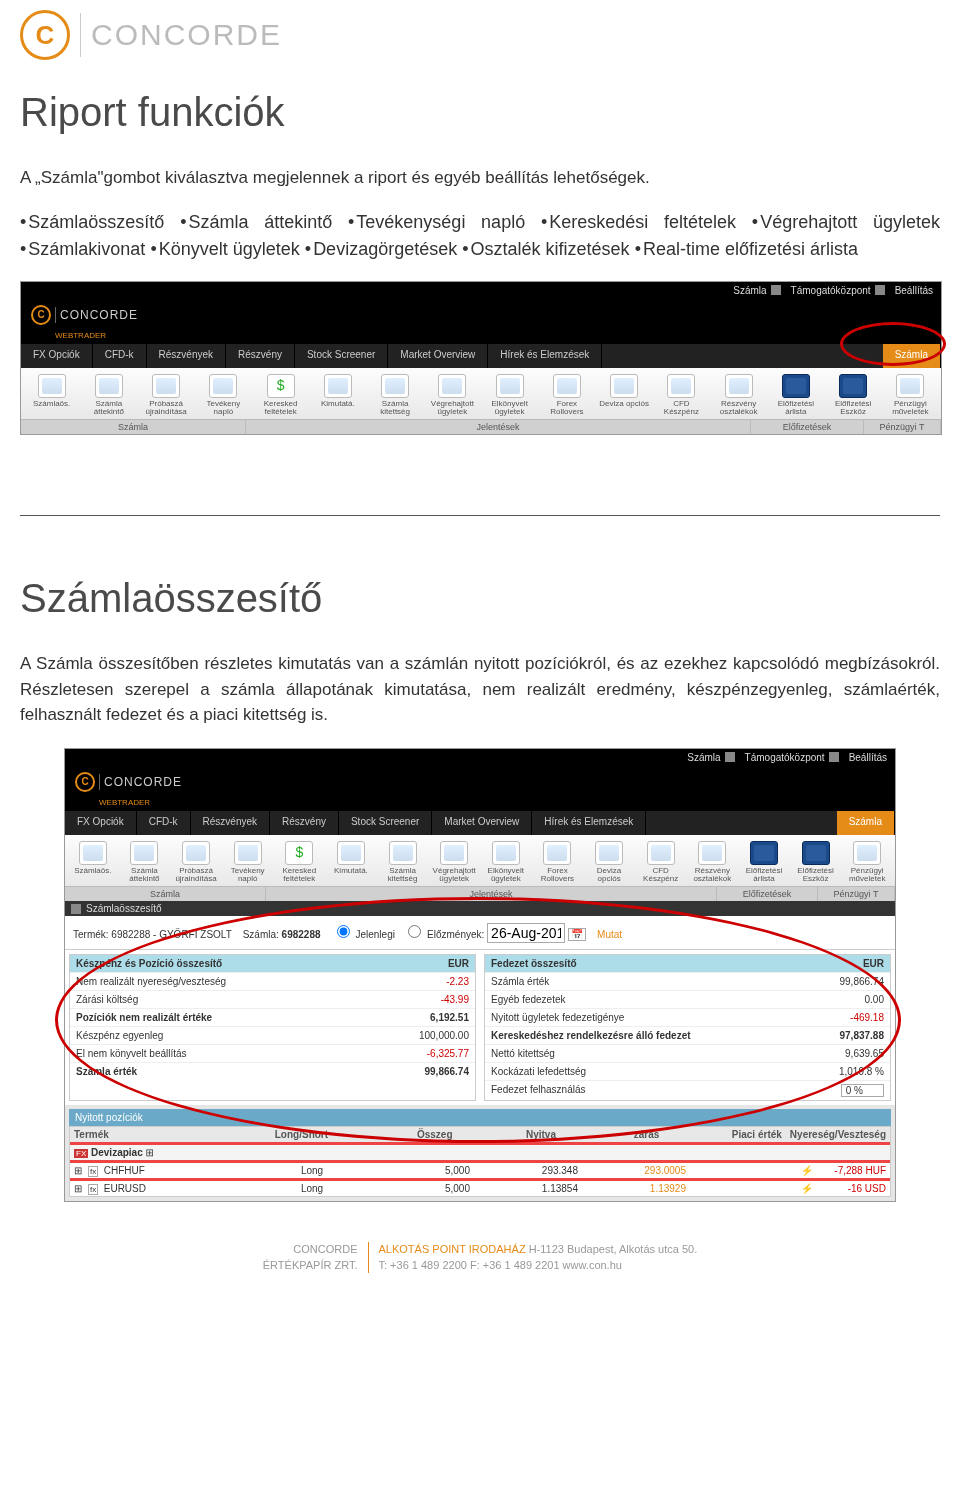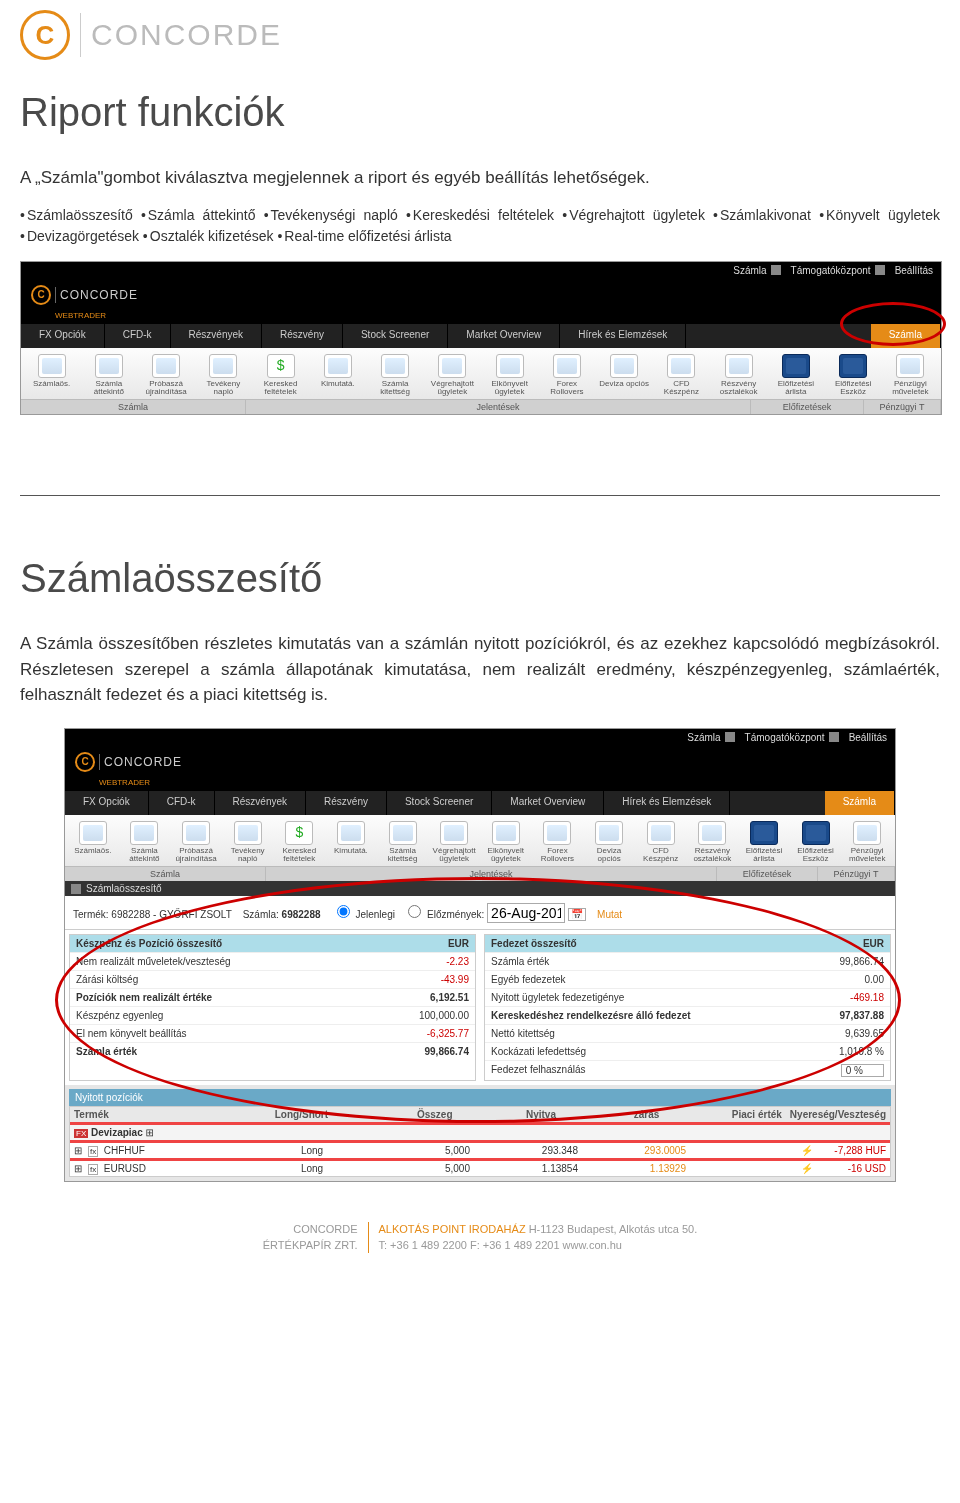--- a/index.html
+++ b/index.html
@@ -49,21 +49,21 @@
     margin: 10px 0 30px 0;
   }
   p.body-text {
     font-size: 17px;
     line-height: 1.5;
     color: #333;
     text-align: justify;
     margin: 0 0 8px 0;
   }
   .bullet-list {
-    font-size: 14px;
+    font-size: 18px;
     line-height: 1.5;
     color: #333;
     text-align: justify;
   }
   .bullet-list span::before {
     content: "•";
     margin: 0 2px 0 0;
   }
 
   
@@ -103,21 +103,21 @@
   .app-logo-text { color: #ccc; font-size: 12px; letter-spacing: 1px; }
 
   .tabbar {
     background: #222;
     display: flex;
     align-items: stretch;
     height: 24px;
   }
   .tabbar .tab {
     color: #ccc;
-    padding: 5px 18px;
+    padding: 5px 12px;
     font-size: 10px;
     border-right: 1px solid #000;
   }
   .tabbar .tab.active {
     background: #e58b17;
     color: #fff;
   }
   .toolbar {
     background: linear-gradient(#fdfdfd, #e8e8e8);
     display: flex;
@@ -516,21 +516,21 @@
       <span class="mutat">Mutat</span>
     </div>
 
     <div class="two-col">
       <div class="col">
         <div class="col-head">
             <span>Készpénz és Pozíció összesítő</span>
             <span>EUR</span>
           </div>
         <div class="col-row">
-            <span>Nem realizált műveletek/veszteség</span>
+            <span>Nem realizált nyereség/veszteség</span>
             <span class="neg">-2.23</span>
           </div>
         <div class="col-row">
             <span>Zárási költség</span>
             <span class="neg">-43.99</span>
           </div>
         <div class="col-row bold">
             <span>Pozíciók nem realizált értéke</span>
             <span>6,192.51</span>
           </div>

